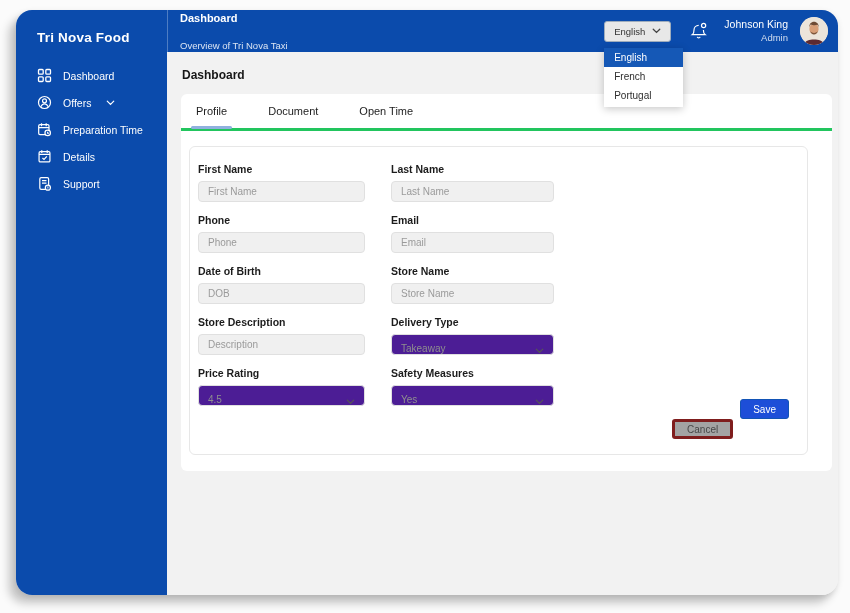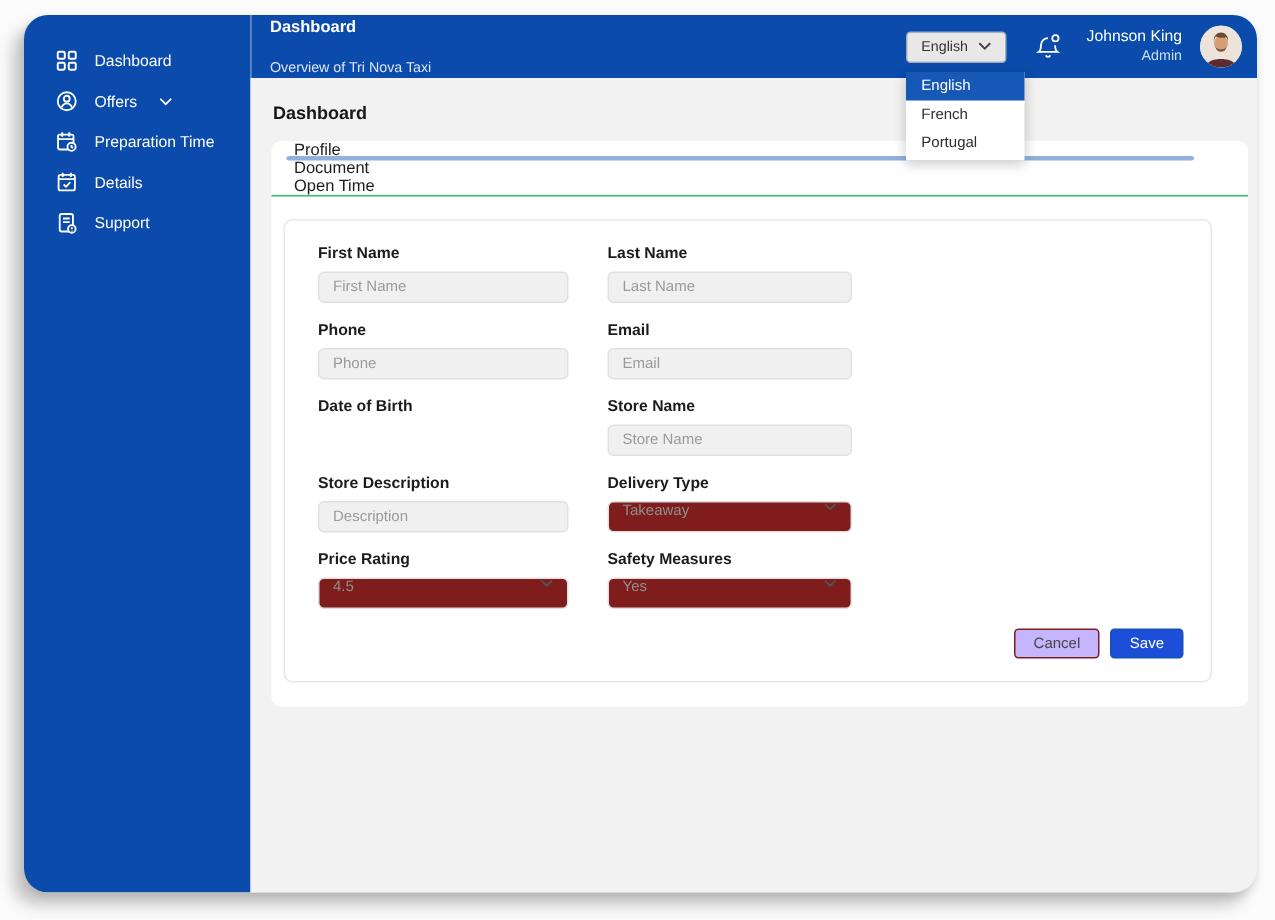--- a/index.html
+++ b/index.html
@@ -42,51 +42,52 @@
   .user-name { font-size:10.5px; font-weight:400; color:#fff; }
   .user-role { font-size:9.5px; color:rgba(255,255,255,0.8); }
   .avatar { width:28px; height:28px; border-radius:50%; overflow:hidden; background:#ece4da;
     flex:none; cursor:pointer; }
 
   
   .main { flex:1; padding:15px 6px 0 14px; background:#f2f2f2; }
   .main-heading { font-size:12px; font-weight:700; color:#161616; margin:1px 0 12px 1px; }
   .panel { background:#fff; border-radius:6px; height:377px; }
   .tabs { display:flex; align-items:stretch; height:37px; padding-left:15px;
-    border-bottom:1px solid #22c55e;flex-direction:column; }
+    border-bottom:3px solid #22c55e; }
   .tab { font-size:11px; color:#1d1d1d; margin-right:41px; display:flex; align-items:center;
     position:relative; cursor:pointer; }
   .tab.active::after { content:""; position:absolute; left:-5px; right:-5px; bottom:-1px;
     height:3px; border-radius:2px; background:#90b1de; }
 
   .card { margin:15px 24px 0 8px; height:309px; background:#fff;
-    border:1px solid #e7e7e7; border-radius:6px; position:relative; padding:16px 0 0 22px; }
+    border:1px solid #e7e7e7; border-radius:6px; position:relative; padding:16px 0 0 8px; }
   .grid { display:grid; grid-template-columns:167px 163px; column-gap:26px; row-gap:12px; }
   .field-label { font-size:10.5px; font-weight:600; color:#1c1c1c; margin-bottom:6px; }
   .text-input { width:100%; height:21px; background:#f0f0f0; border:1px solid #e0e0e0;
     border-radius:4px; padding:0 9px; font-size:10px; color:#555; font-family:inherit; }
   .text-input::placeholder { color:#9a9a9a; }
-  .select { height:21px; background:#7f1d1d; border:1px solid #e0e0e0; border-radius:4px;
-    padding:0 9px; font-size:10px; color:#8f8f8f; display:flex; align-items:flex-start;
+  .select { height:21px; background:#4c1d95; border:1px solid #e0e0e0; border-radius:4px;
+    padding:0 9px; font-size:10px; color:#8f8f8f; display:flex; align-items:flex-end;
     justify-content:space-between; cursor:pointer; }
   .card-footer { position:absolute; right:18px; bottom:15px; display:flex; gap:7px; }
   .btn { height:20px; padding:0 12px; border-radius:3px; font-size:10px; display:flex;
     align-items:center; cursor:pointer; font-family:inherit; }
-  .btn-cancel { background:#c4b5fd; color:#474747; border:1px solid #7f1d1d; }
+  .btn-cancel { background:#a3a3a3; color:#474747; border:3px solid #7f1d1d;margin-top:20px; }
   .btn-save { background:#1d4ed8; color:#fff; border:1px solid #1254b6; }
 
   svg.ic { display:block; }
 </style>
 </head>
 <body>
 
 <div class="stage">
   <div class="window">
 
     <aside class="sidebar">
+      <div class="brand">Tri Nova Food</div>
       <nav class="nav">
 
         <div class="nav-item">
           <span class="icn">
             <svg class="ic" width="15" height="15" viewBox="0 0 16 16" fill="none" stroke="#fff" stroke-width="1.4">
               <rect x="1.6" y="1.6" width="5" height="5" rx="1"></rect>
                 <rect x="9.4" y="1.6" width="5" height="5" rx="1"></rect>
               <rect x="1.6" y="9.4" width="5" height="5" rx="1"></rect>
                 <rect x="9.4" y="9.4" width="5" height="5" rx="1"></rect>
             </svg>
@@ -223,20 +224,21 @@
                 <div class="field-label">Phone</div>
                 <input class="text-input" placeholder="Phone" style="">
               </div>
               <div class="field">
                 <div class="field-label">Email</div>
                 <input class="text-input" placeholder="Email" style="">
               </div>
 
               <div class="field">
                 <div class="field-label">Date of Birth</div>
+                <input class="text-input" placeholder="DOB" style="">
               </div>
               <div class="field">
                 <div class="field-label">Store Name</div>
                 <input class="text-input" placeholder="Store Name" style="">
               </div>
 
               <div class="field">
                 <div class="field-label">Store Description</div>
                 <input class="text-input" placeholder="Description" style="">
               </div>

